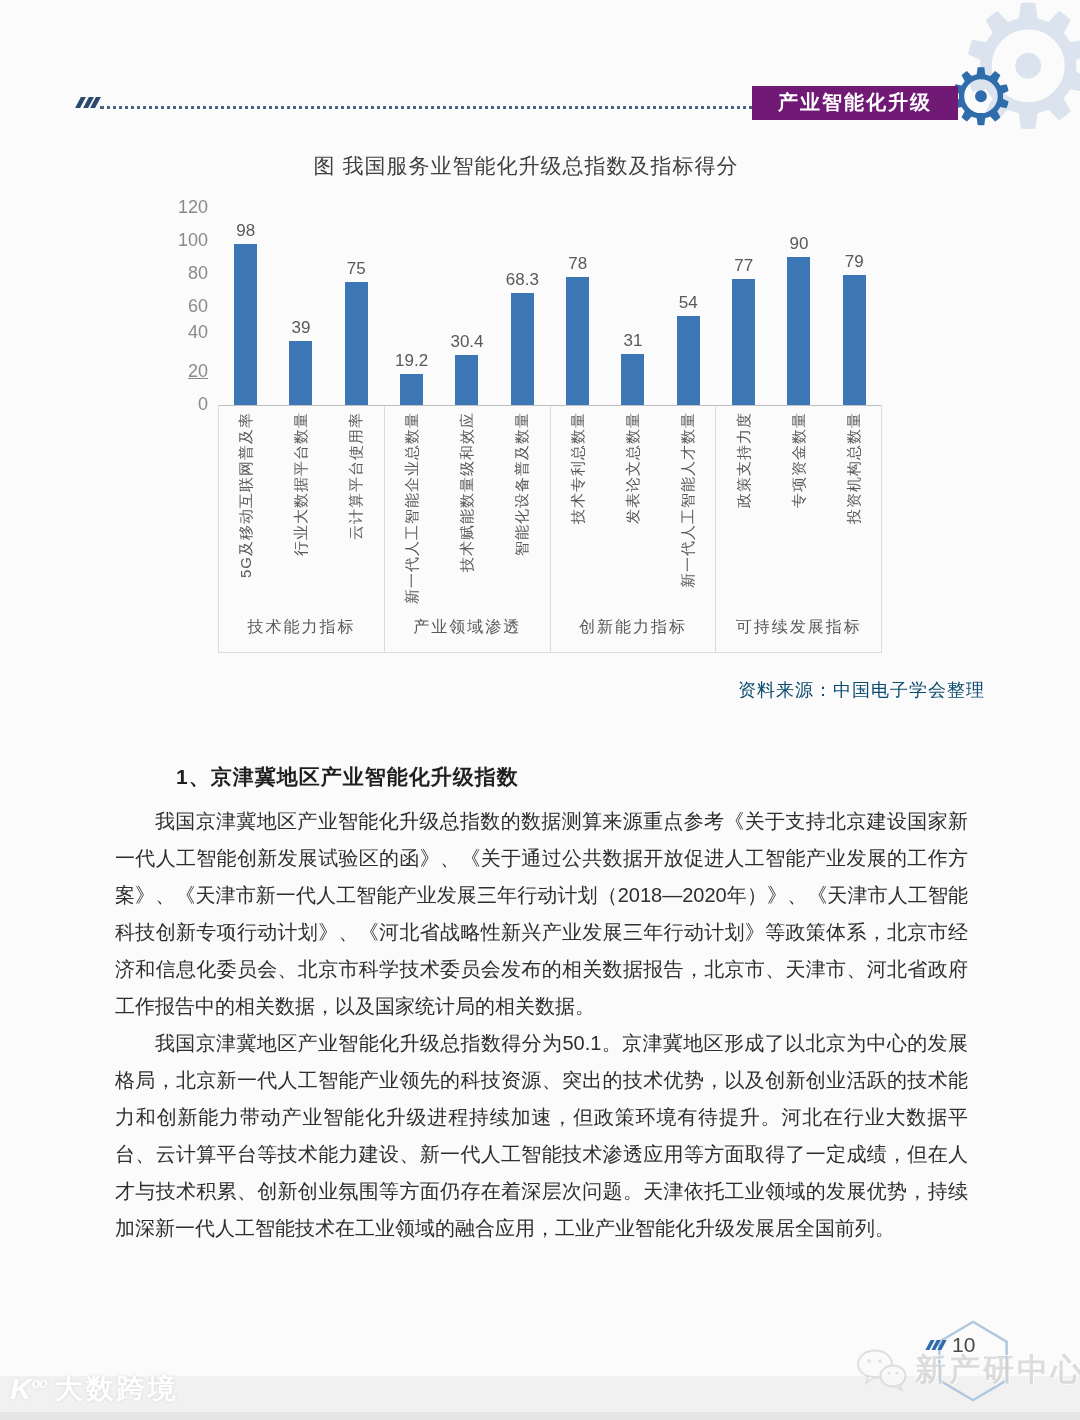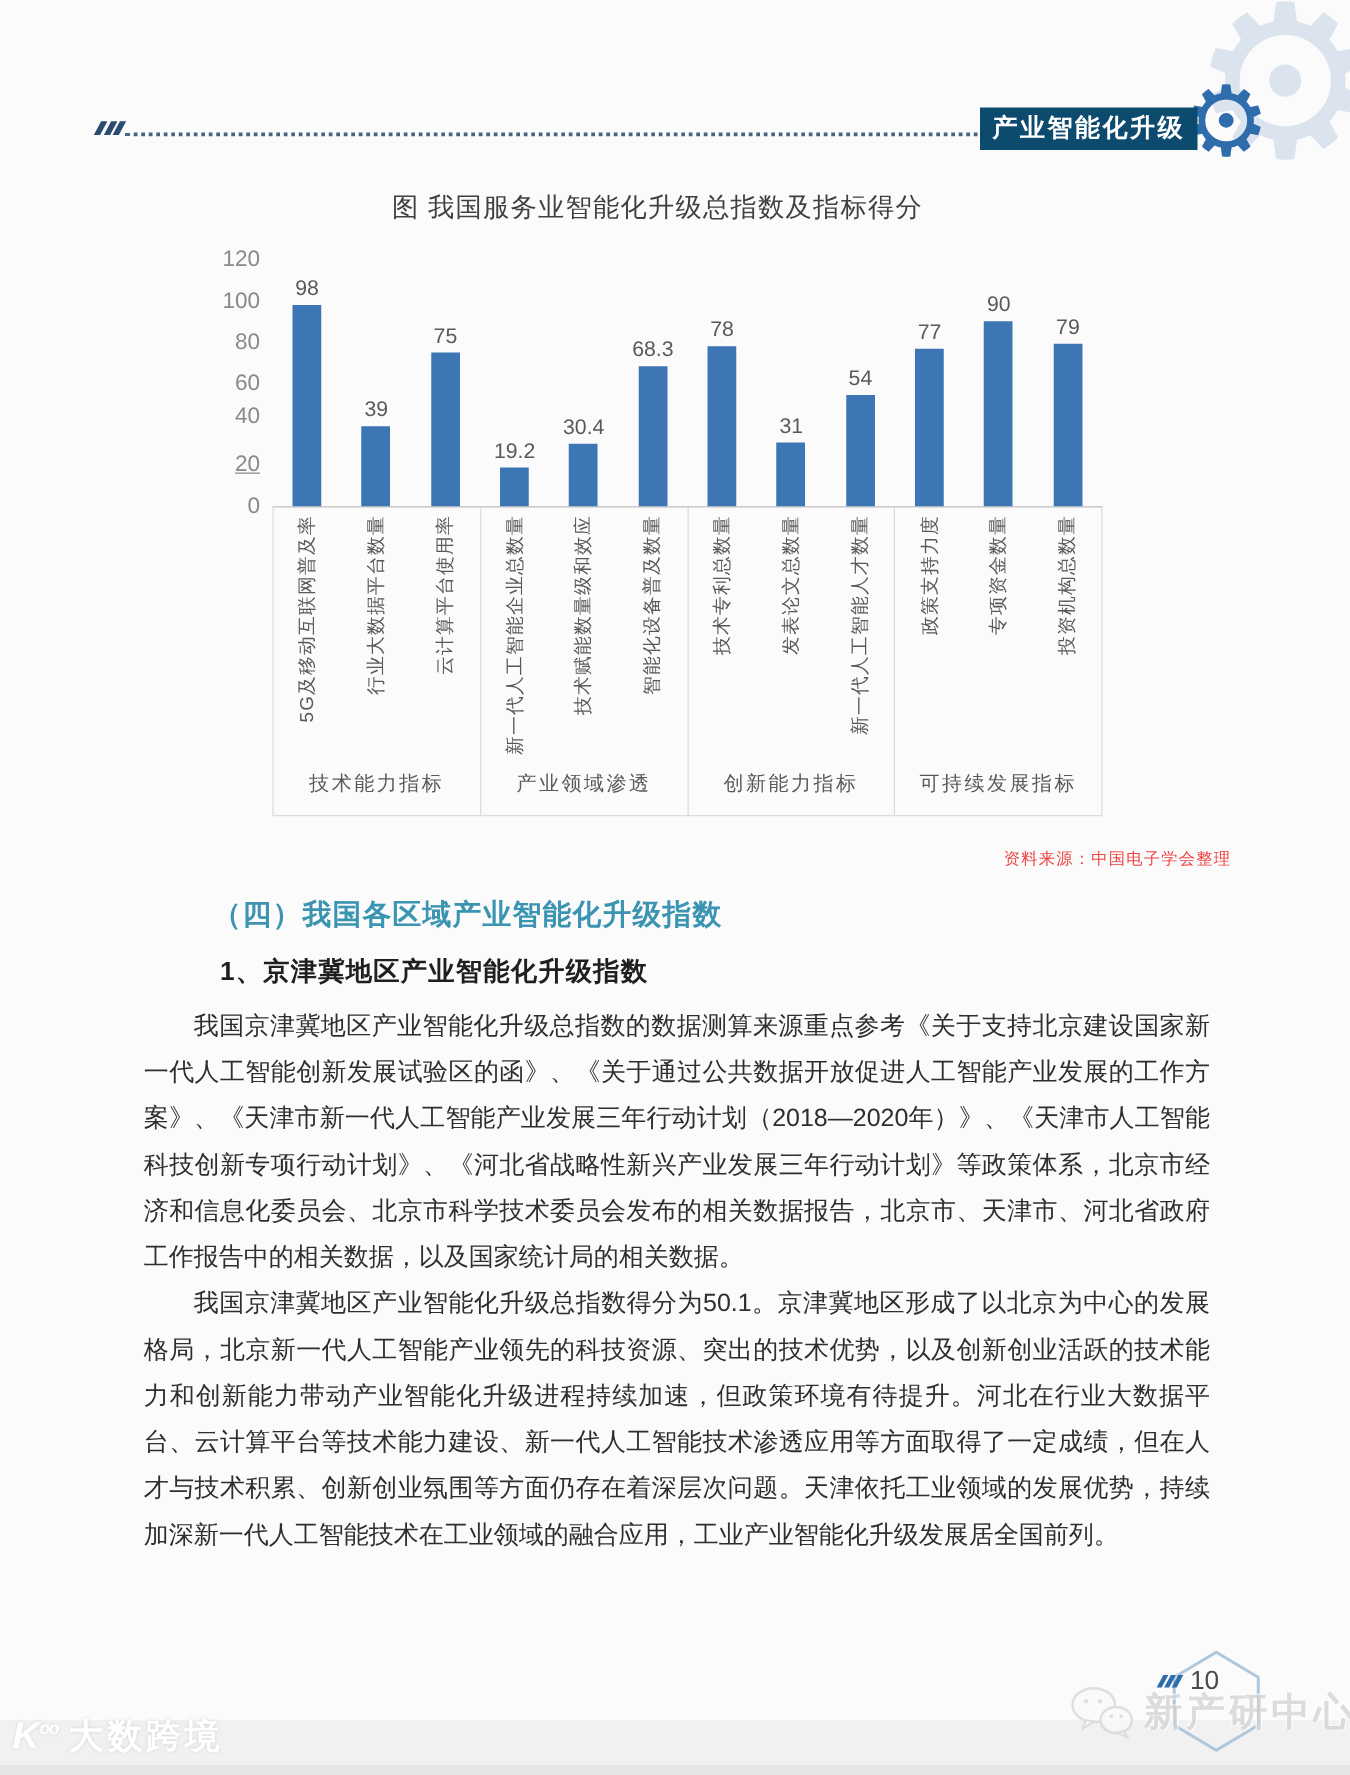--- a/index.html
+++ b/index.html
@@ -11,22 +11,22 @@
   }
   
   .header{position:absolute;top:0;left:0;width:100%;height:150px;}
   .gear-big{position:absolute; left:952px; top:-18px; font-size:170px; line-height:1;
     color:#dbe3ee; z-index:1; user-select:none;}
   .gear-small{position:absolute; left:946px; top:58px; font-size:78px; line-height:1;
     color:#2f6cab; z-index:3; user-select:none;}
   .header-title{position:absolute; top:52px; right:122px; z-index:2;
     font-size:27px; font-weight:bold; color:#2e6ba3; letter-spacing:1px; white-space:nowrap;}
   .header-badge{position:absolute; top:86px; right:122px; z-index:4;
-    background:#0c4a6e; color:#fff; font-size:20px; font-weight:bold;
-    padding:3px 10px 4px; letter-spacing:2px; white-space:nowrap;}
+    background:#701a75; color:#fff; font-size:20px; font-weight:bold;
+    padding:3px 26px 4px; letter-spacing:2px; white-space:nowrap;}
   .slashes{position:absolute; top:97px; left:78px; display:flex; z-index:2;}
   .slashes i{display:block;width:5px;height:11px;background:#2b4a6f;
     transform:skewX(-28deg); margin-right:2.5px;}
   .dotline{position:absolute; top:106px; left:100px; width:732px; height:0;
     border-top:3px dotted #2b4a6f; opacity:.85;}
   
   .chart{position:absolute; top:152px; left:170px; width:712px;}
   .chart-title{text-align:center; font-size:21px; color:#404040; letter-spacing:1px; margin:0 0 28px 0;}
   .chart-flex{display:flex;}
   .yaxis{position:relative; width:48px; height:197px; flex:0 0 48px;}
@@ -39,21 +39,21 @@
   .labelbox{margin-left:48px; display:flex; border:1px solid #dcdcdc; border-top:1px solid #c0c0c0; background:#fbfbfb;}
   .label-group{flex:1; display:flex; flex-direction:column;}
   .label-group + .label-group{border-left:1px solid #dcdcdc;}
   .vlabels{display:flex; height:205px;}
   .vlabel-cell{position:relative; flex:1; height:100%;}
   .vlabel{position:absolute; top:6px; left:50%; transform-origin:0 0;
     transform:rotate(-90deg) translate(-100%,-50%);
     white-space:nowrap; font-size:15px; color:#595959; letter-spacing:1px;}
   .group-name{text-align:center; font-size:16px; color:#595959; letter-spacing:2px; padding:6px 0 14px;}
   
-  .source{position:absolute; top:678px; right:95px; font-size:13px; color:#ef4444; letter-spacing:1px;}
+  .source{position:absolute; top:678px; right:95px; font-size:18px; color:#0c4a6e; letter-spacing:1px;}
   .sec-heading{position:absolute; top:716px; left:170px; margin:0;
     font-size:23px; font-weight:bold; color:#3a94b2; letter-spacing:1px;}
   .sub-heading{position:absolute; top:763px; left:176px; margin:0;
     font-size:21px; font-weight:bold; color:#1f1f1f; letter-spacing:1px;}
   .body-text{position:absolute; top:803px; left:115px; width:853px;
     font-size:20px; line-height:37px; color:#2e2e2e; text-align:justify;}
   .body-text p{margin:0; text-indent:2em;}
   
   .bottom-band{position:absolute; left:0; top:1376px; width:100%; height:44px; background:#f1f1f1;}
   .bottom-strip{position:absolute; left:0; bottom:0; width:100%; height:8px; background:#e5e5e5;}
@@ -217,21 +217,20 @@
             <div class="vlabel-cell">
               <span class="vlabel">投资机构总数量</span>
             </div>
           </div>
           <div class="group-name">可持续发展指标</div>
         </div>
       </div>
   </div>
 
   <div class="source">资料来源：中国电子学会整理</div>
-  <h2 class="sec-heading">（四）我国各区域产业智能化升级指数</h2>
   <h3 class="sub-heading">1、京津冀地区产业智能化升级指数</h3>
   <div class="body-text">
     <p>我国京津冀地区产业智能化升级总指数的数据测算来源重点参考《关于支持北京建设国家新一代人工智能创新发展试验区的函》、《关于通过公共数据开放促进人工智能产业发展的工作方案》、《天津市新一代人工智能产业发展三年行动计划（2018—2020年）》、《天津市人工智能科技创新专项行动计划》、《河北省战略性新兴产业发展三年行动计划》等政策体系，北京市经济和信息化委员会、北京市科学技术委员会发布的相关数据报告，北京市、天津市、河北省政府工作报告中的相关数据，以及国家统计局的相关数据。</p>
     <p>我国京津冀地区产业智能化升级总指数得分为50.1。京津冀地区形成了以北京为中心的发展格局，北京新一代人工智能产业领先的科技资源、突出的技术优势，以及创新创业活跃的技术能力和创新能力带动产业智能化升级进程持续加速，但政策环境有待提升。河北在行业大数据平台、云计算平台等技术能力建设、新一代人工智能技术渗透应用等方面取得了一定成绩，但在人才与技术积累、创新创业氛围等方面仍存在着深层次问题。天津依托工业领域的发展优势，持续加深新一代人工智能技术在工业领域的融合应用，工业产业智能化升级发展居全国前列。</p>
   </div>
 
   <div class="bottom-band"></div>
   <div class="bottom-strip"></div>
 
   <svg class="hexagon" width="80" height="86" viewBox="0 0 100 106">

